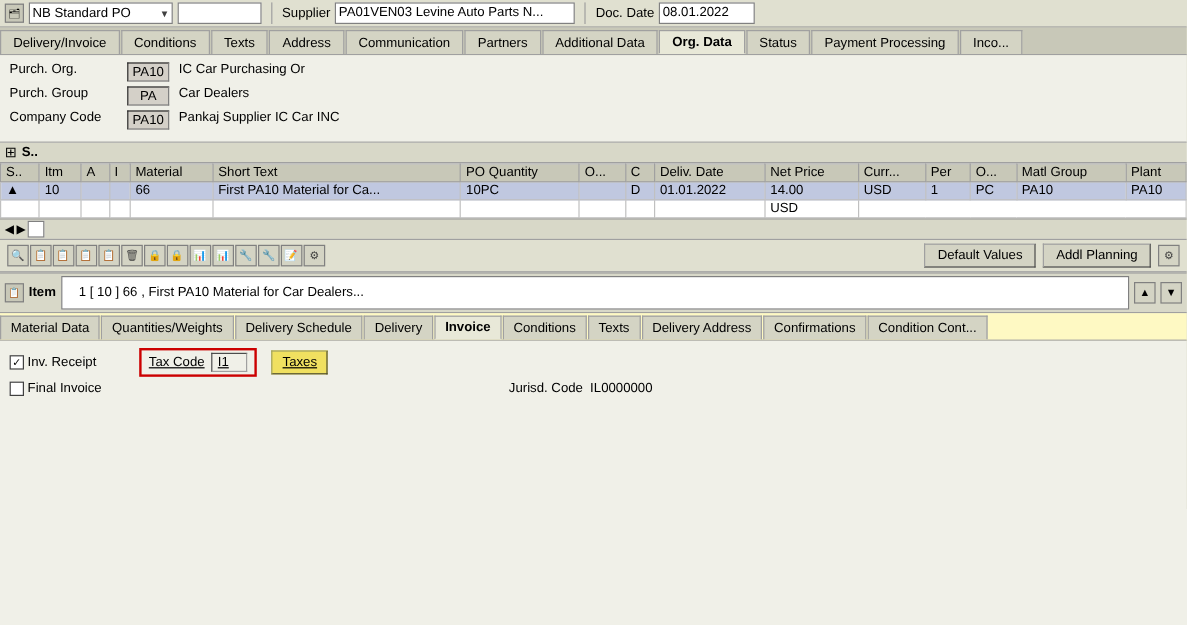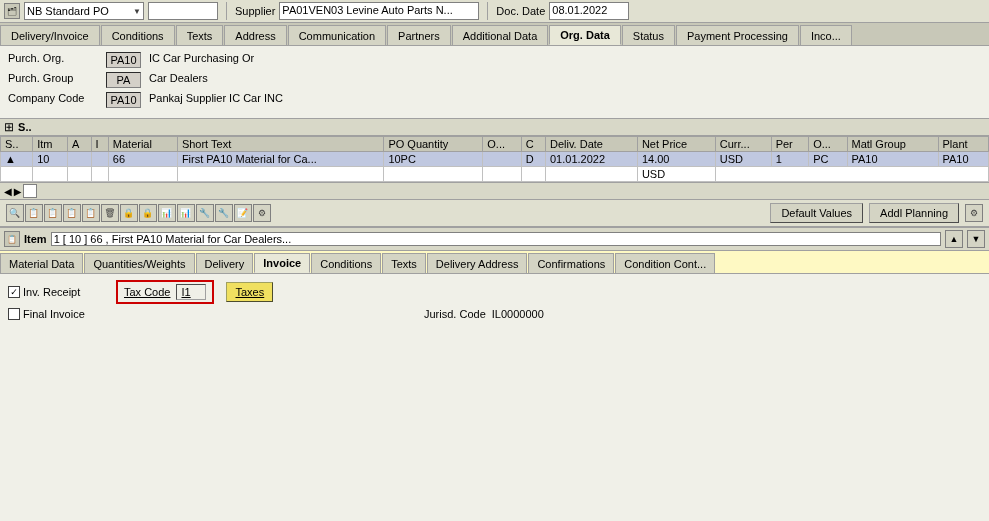--- a/index.html
+++ b/index.html
@@ -176,23 +176,23 @@
     }
 
     .item-label {
       font-size: 11px;
       font-weight: bold;
     }
 
     .item-selector-dropdown {
       border: 1px solid #808080;
       background: white;
-      padding: 1px 2px;
-      font-size: 11px;
-      height: 14px;
+      padding: 1px 14px;
+      font-size: 11px;
+      height: 28px;
       flex: 1;
     }
 
     .nav-btn {
       width: 18px;
       height: 18px;
       border: 1px solid #808080;
       background: #d4d4c4;
       display: flex;
       align-items: center;
@@ -582,20 +582,23 @@
   </div>
 
   <div class="bottom-tab-bar">
     <div class="bottom-tab">
       <span>Material Data</span>
     </div>
     <div class="bottom-tab">
       <span>Quantities/Weights</span>
     </div>
     <div class="bottom-tab">
+      <span>Delivery Schedule</span>
+    </div>
+    <div class="bottom-tab">
       <span>Delivery</span>
     </div>
     <div class="bottom-tab active">
       <span>Invoice</span>
     </div>
     <div class="bottom-tab">
       <span>Conditions</span>
     </div>
     <div class="bottom-tab">
       <span>Texts</span>

